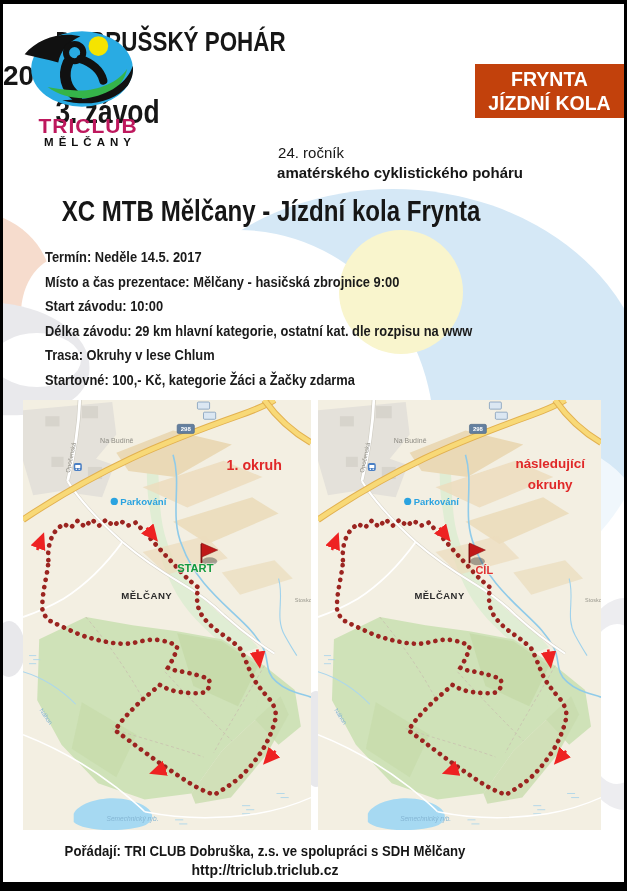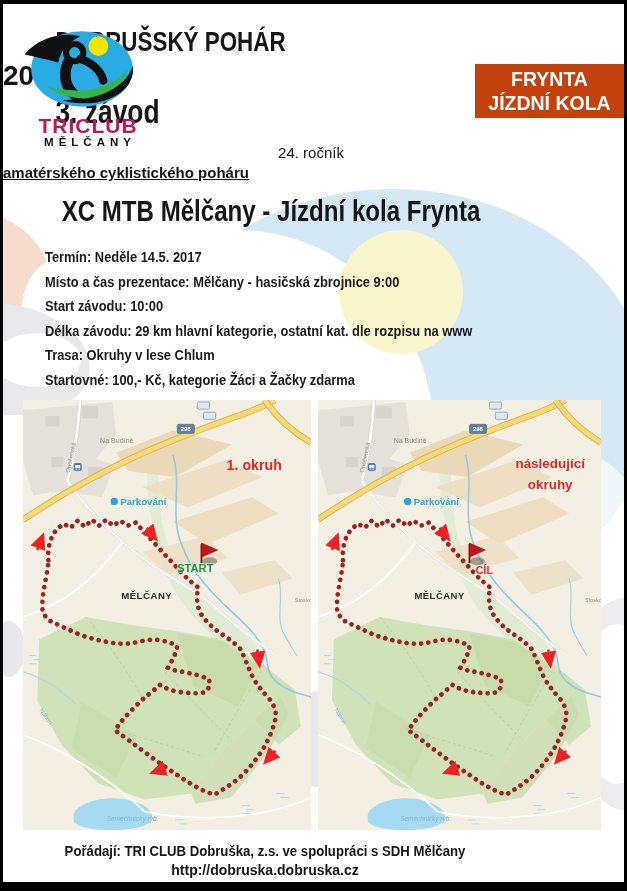--- a/index.html
+++ b/index.html
@@ -20,21 +20,21 @@
     font-weight:600;font-size:11.5px;letter-spacing:5px;color:#101010;}
   .title1{position:absolute;left:0;top:22px;width:524px;font-weight:bold;font-size:28px;
     transform:scaleX(.8);transform-origin:50% 50%;}
   .title2{position:absolute;left:0;top:56px;width:524px;font-weight:bold;font-size:28px;}
   .title3{position:absolute;left:0;top:89px;width:524px;font-weight:bold;font-size:33px;
     transform:scaleX(.8);transform-origin:50% 50%;}
   .badge{left:472px;top:60px;width:149px;height:54px;z-index:2;
     display:flex;flex-direction:column;justify-content:center;align-items:center;
     color:#fff;font-weight:bold;font-size:19.5px;line-height:24px;text-align:center;}
   .subtitle1{left:0;top:140px;width:520px;text-align:center;font-weight:normal;font-size:15px;z-index:2;margin-left:48px;}
-  .subtitle2{left:0;top:160px;width:520px;text-align:left;font-weight:bold;font-size:15px;z-index:2;text-decoration:underline;}
+  .subtitle2{left:0;top:160px;width:520px;text-align:right;font-weight:bold;font-size:15px;z-index:2;}
   .event-title{left:0;top:191px;width:536px;text-align:center;font-weight:bold;font-size:29px;
     transform:scaleX(.83);transform-origin:50% 50%;z-index:2;white-space:nowrap;}
   .details{left:42px;top:241px;width:560px;z-index:2;font-weight:bold;font-size:14px;
     line-height:24.6px;transform:scaleX(.92);transform-origin:0 0;white-space:nowrap;color:#1b1b1b;}
   .map{position:absolute;top:396px;z-index:2;}
   .map-left{left:20px;}
   .map-right{left:315px;}
   .footer1{left:0;top:839px;width:524px;text-align:center;font-weight:bold;font-size:14px;
     transform:scaleX(.94);transform-origin:50% 0;z-index:2;white-space:nowrap;}
   .footer2{left:0;top:858px;width:524px;text-align:center;font-weight:bold;font-size:14px;z-index:2;}
@@ -209,15 +209,15 @@
     <use href="#terrain"></use>
     <use href="#routePath" class="route-dots"></use>
     <use href="#arrows"></use>
     <use href="#flagmark" x="152" y="142"></use>
     <text x="158" y="172" class="flag-label-cil">CÍL</text>
     <text x="233" y="67" text-anchor="middle" class="map-caption2">následující</text>
     <text x="233" y="88" text-anchor="middle" class="map-caption2">okruhy</text>
   </svg>
 
   <div class="abs footer1">Pořádají: TRI CLUB Dobruška, z.s. ve spolupráci s SDH Mělčany</div>
-  <div class="abs footer2">http://dobruska.dobruska.cz</div>
+  <div class="abs footer2">http://triclub.triclub.cz</div>
 
 </div>
 
 </body></html>

